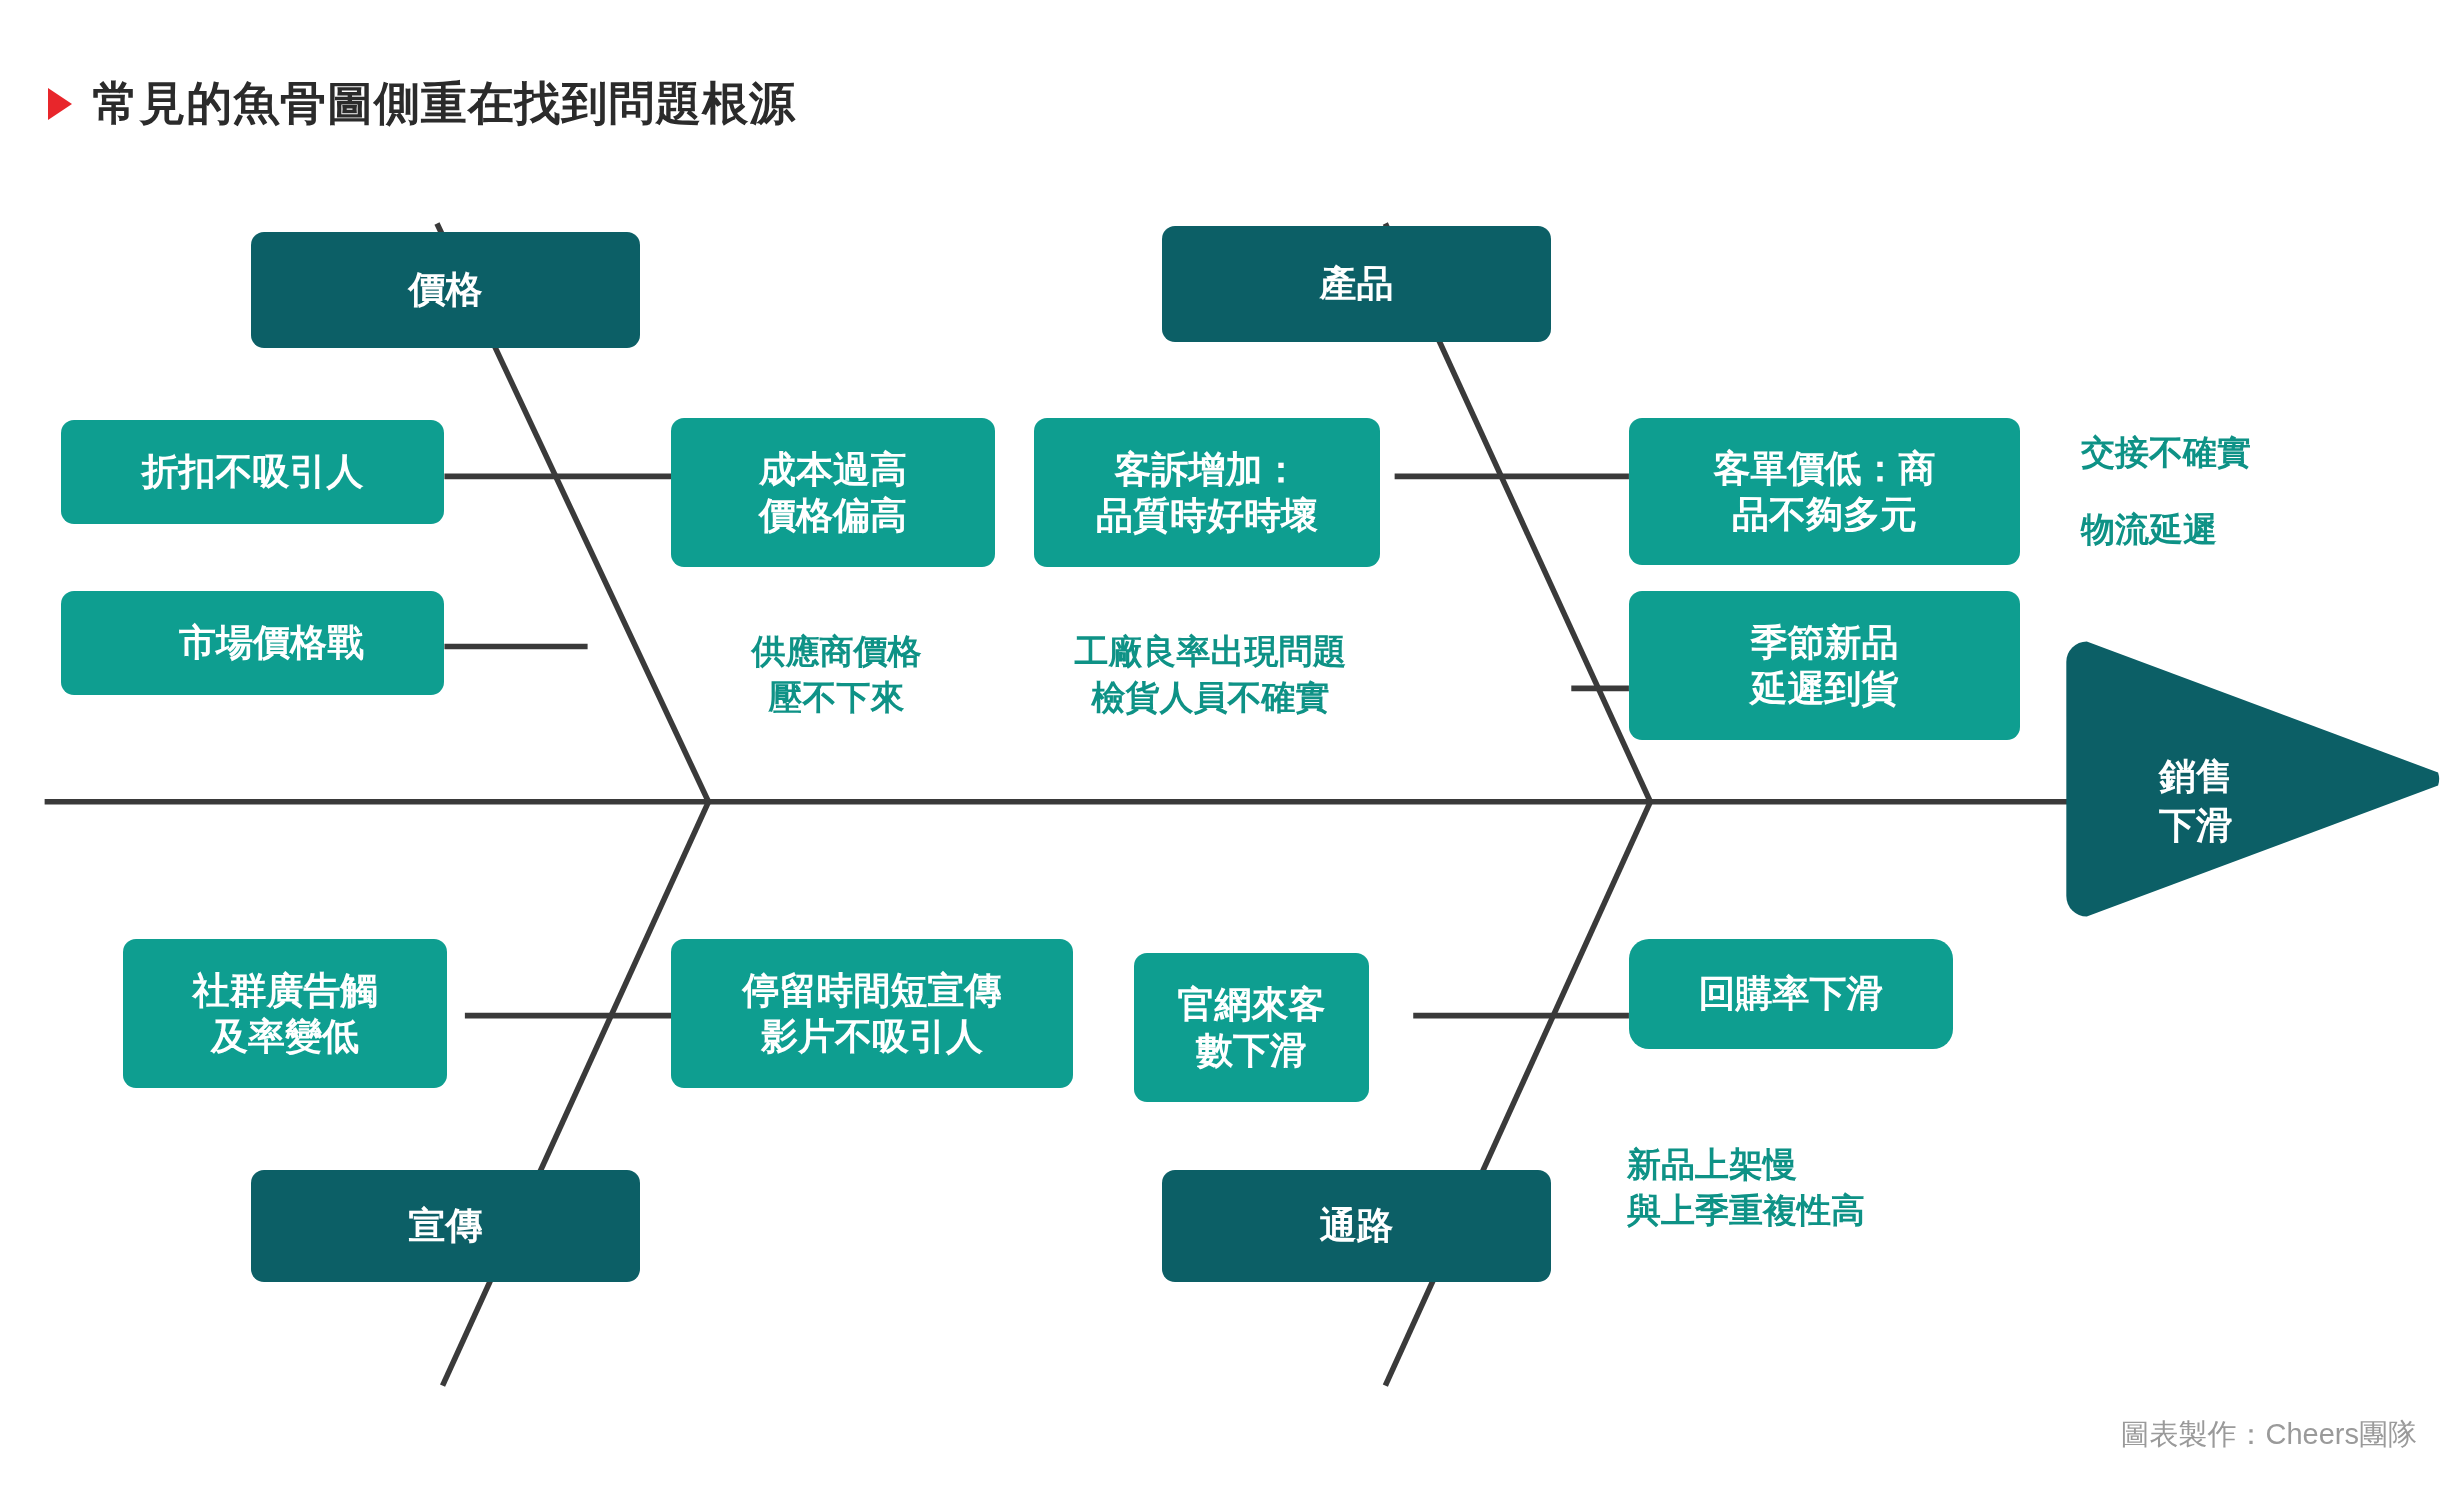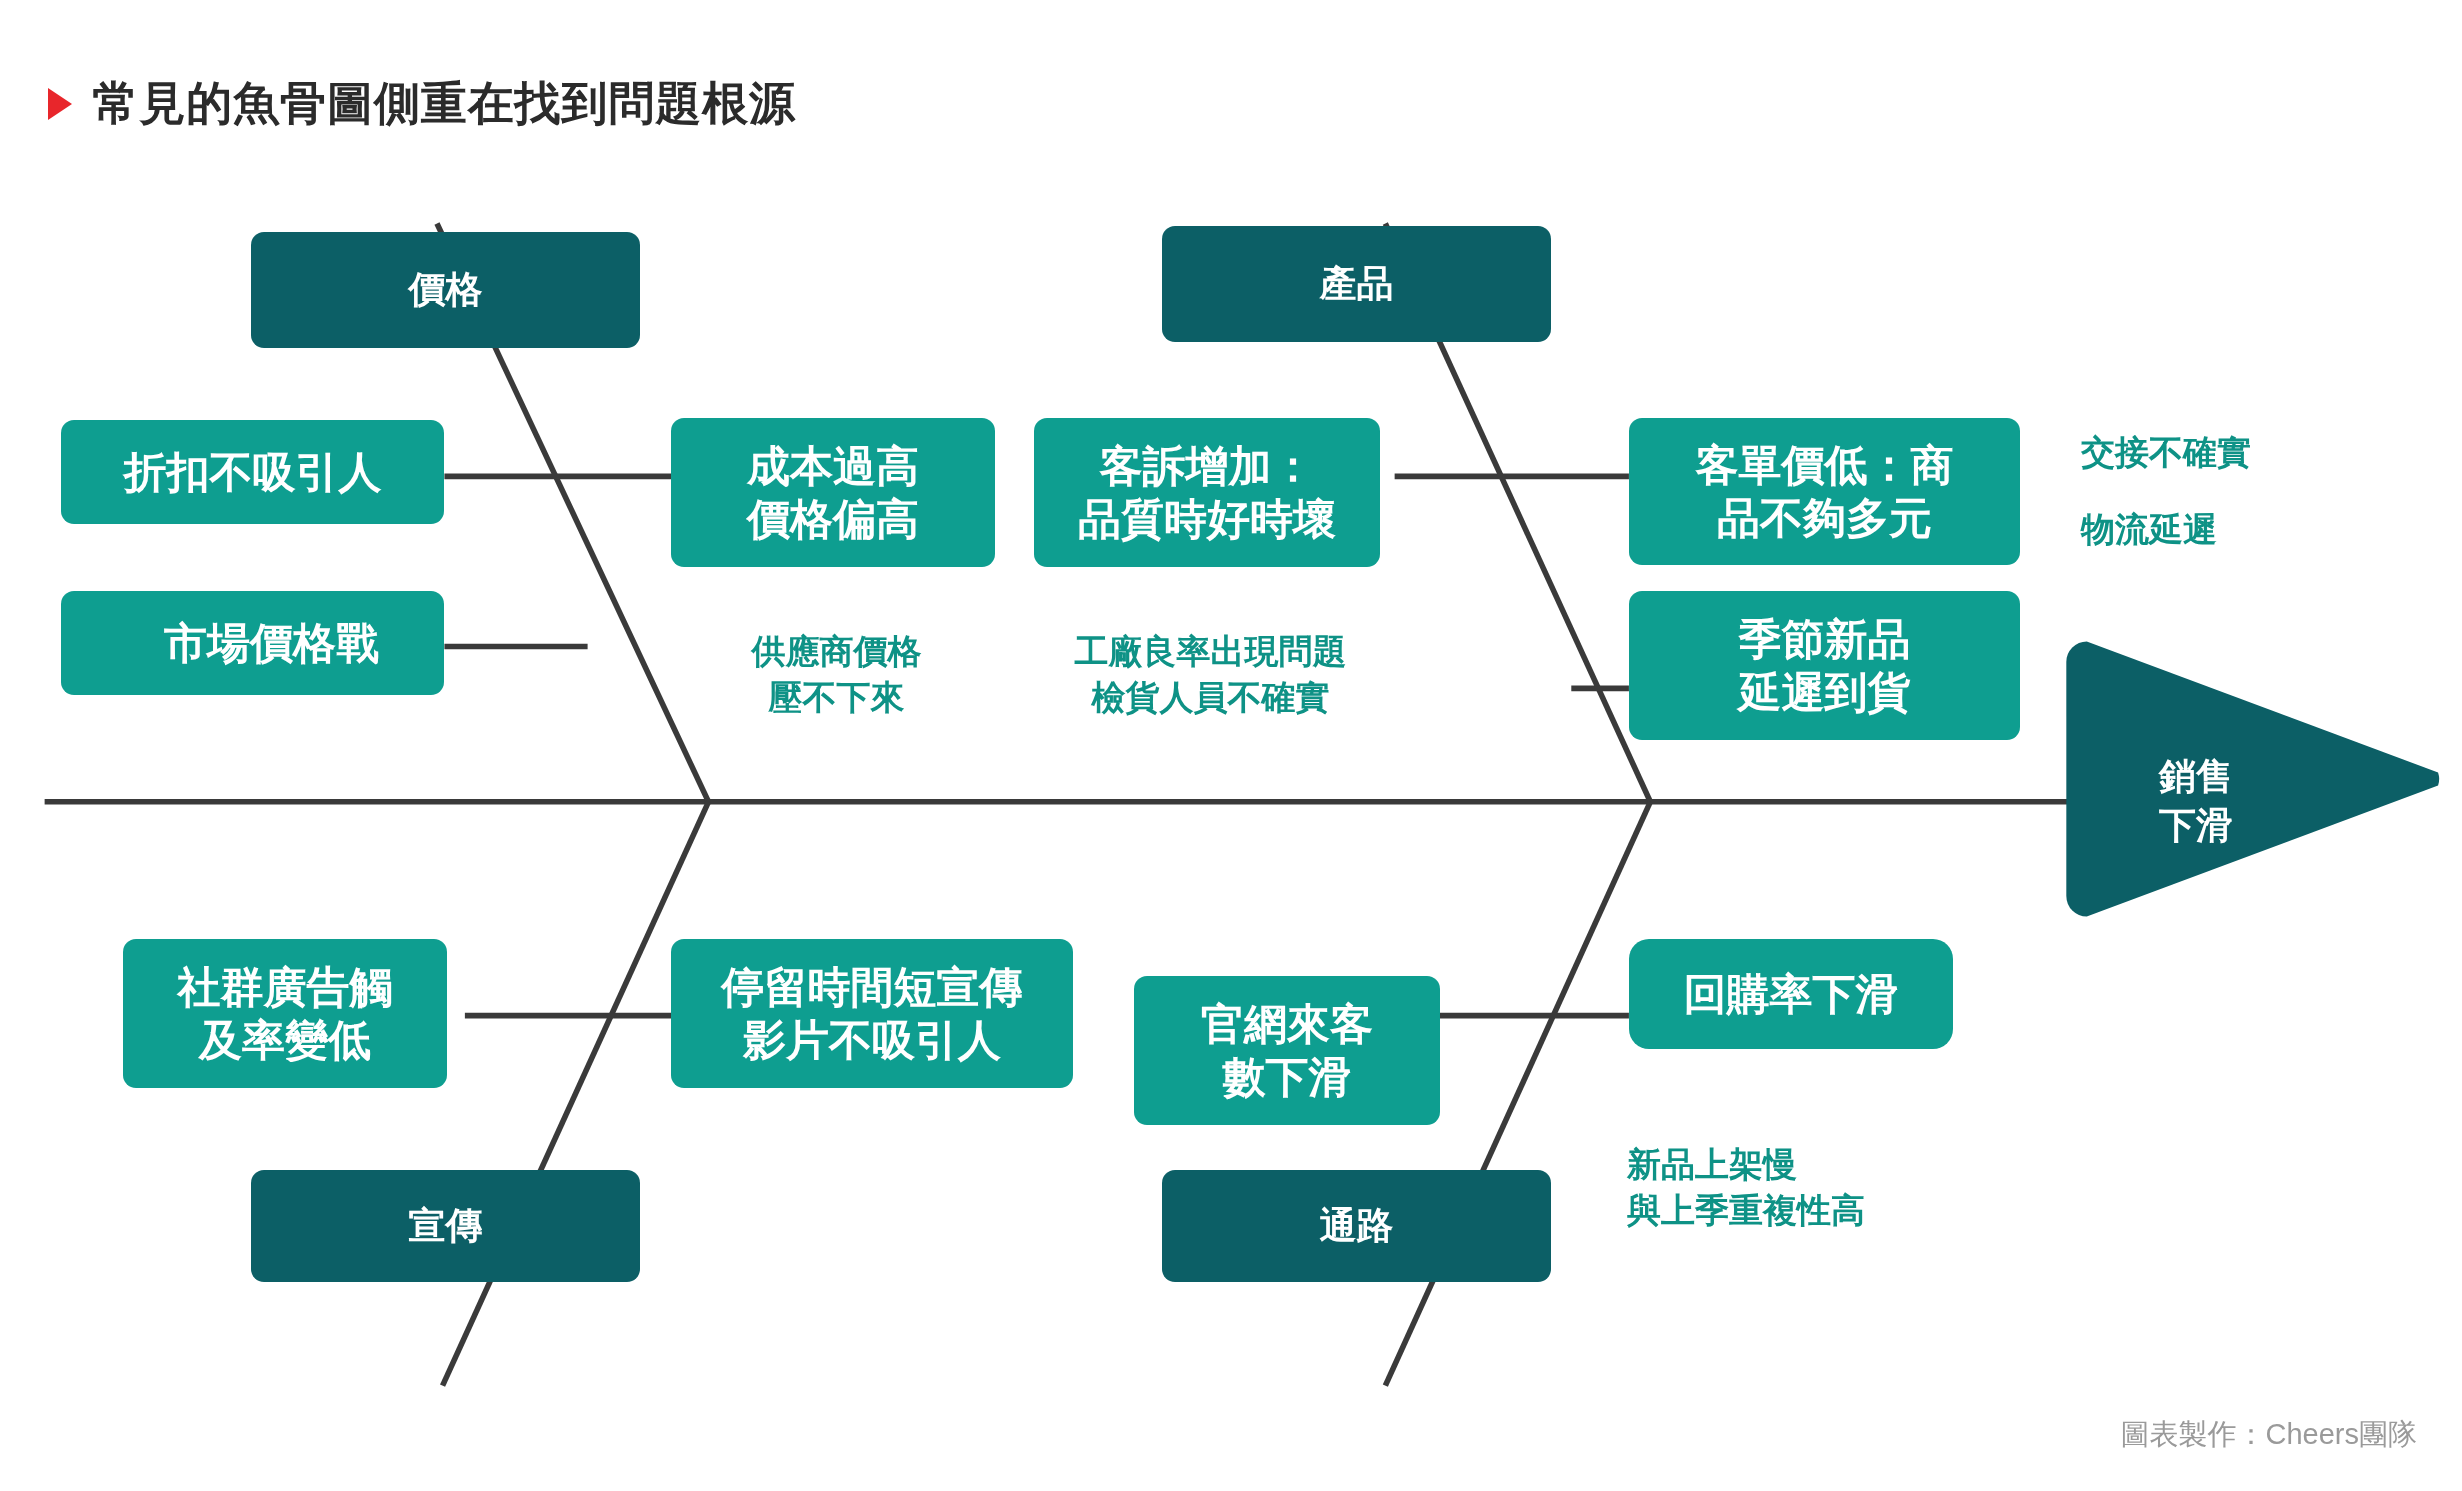--- a/index.html
+++ b/index.html
@@ -17,21 +17,21 @@
   .tri-bullet{width:0;height:0;border-left:24px solid #e8262b;border-top:16px solid transparent;border-bottom:16px solid transparent;}
   .title-text{font-size:46px;font-weight:bold;color:#2b2b2b;letter-spacing:0.9px;white-space:nowrap;}
 
   
   #bones{position:absolute;left:0;top:0;width:2462px;height:1492px;}
 
   
   .box{position:absolute;border-radius:13px;display:flex;align-items:center;justify-content:center;
        text-align:center;color:#ffffff;font-weight:bold;line-height:1.22;box-sizing:border-box;}
   .box.dark{background:#0c5f66;font-size:37px;}
-  .box.mid{background:#0e9e90;font-size:43px;}
+  .box.mid{background:#0e9e90;font-size:37px;}
 
   
   .note{position:absolute;color:#0e9286;font-weight:bold;font-size:34px;line-height:1.34;white-space:pre-line;}
   .note.center{text-align:center;}
   .note.left{text-align:left;}
 
   
   #head-wrap{position:absolute;left:2066px;top:621px;width:391px;height:316px;}
   .head-label{position:absolute;left:2159px;top:753px;color:#fff;font-weight:bold;font-size:37px;
               line-height:1.32;text-align:left;white-space:pre-line;}
@@ -97,21 +97,21 @@
 
   <div class="box mid" style="left:1629px;top:591px;width:391px;height:149px;white-space:pre-line;">季節新品
 延遲到貨</div>
 
   <div class="box mid" style="left:123px;top:939px;width:324px;height:149px;white-space:pre-line;">社群廣告觸
 及率變低</div>
 
   <div class="box mid" style="left:671px;top:939px;width:402px;height:149px;white-space:pre-line;">停留時間短宣傳
 影片不吸引人</div>
 
-  <div class="box mid" style="left:1134px;top:976px;width:306px;height:149px;white-space:pre-line;">官網來客
+  <div class="box mid" style="left:1134px;top:953px;width:235px;height:149px;white-space:pre-line;">官網來客
 數下滑</div>
 
   <div class="box mid" style="left:1629px;top:939px;width:324px;height:110px;border-radius:20px;">回購率下滑</div>
 
   <div class="note center" style="left:697px;top:629px;width:279px;">供應商價格
 壓不下來</div>
 
   <div class="note center" style="left:1034px;top:629px;width:353px;">工廠良率出現問題
 檢貨人員不確實</div>
 

